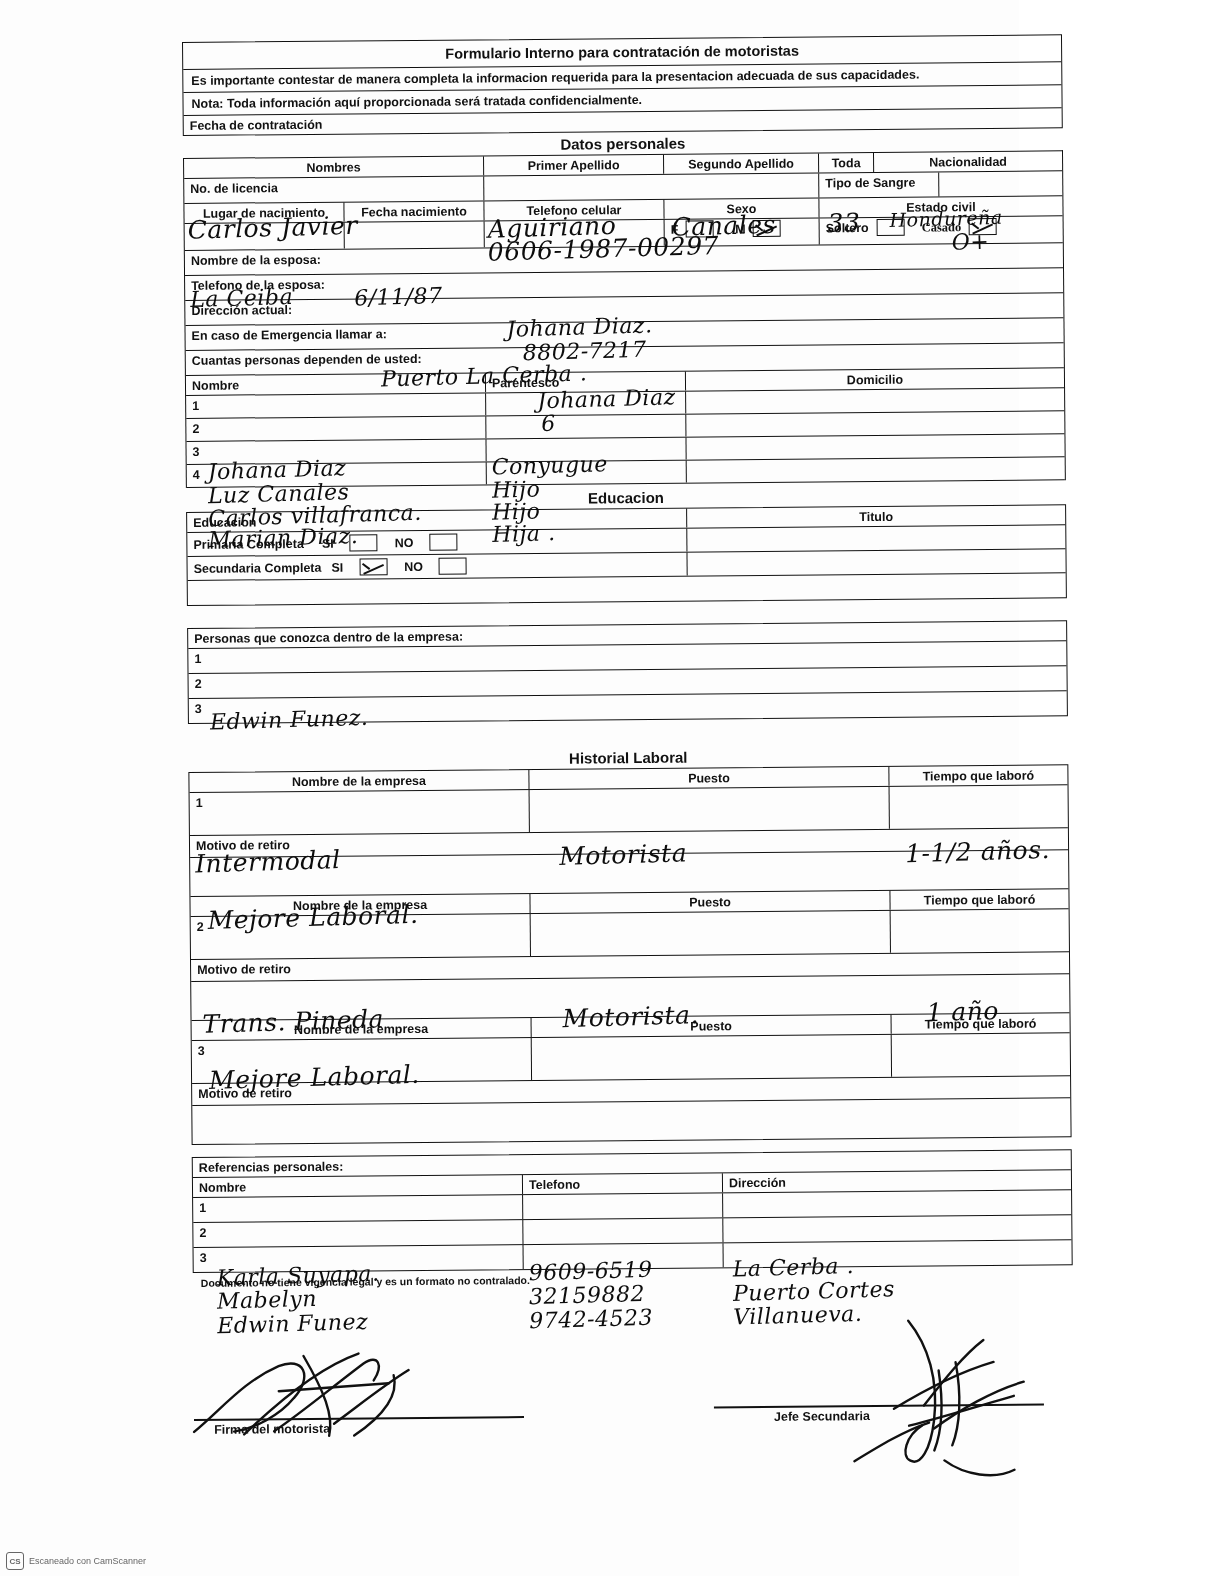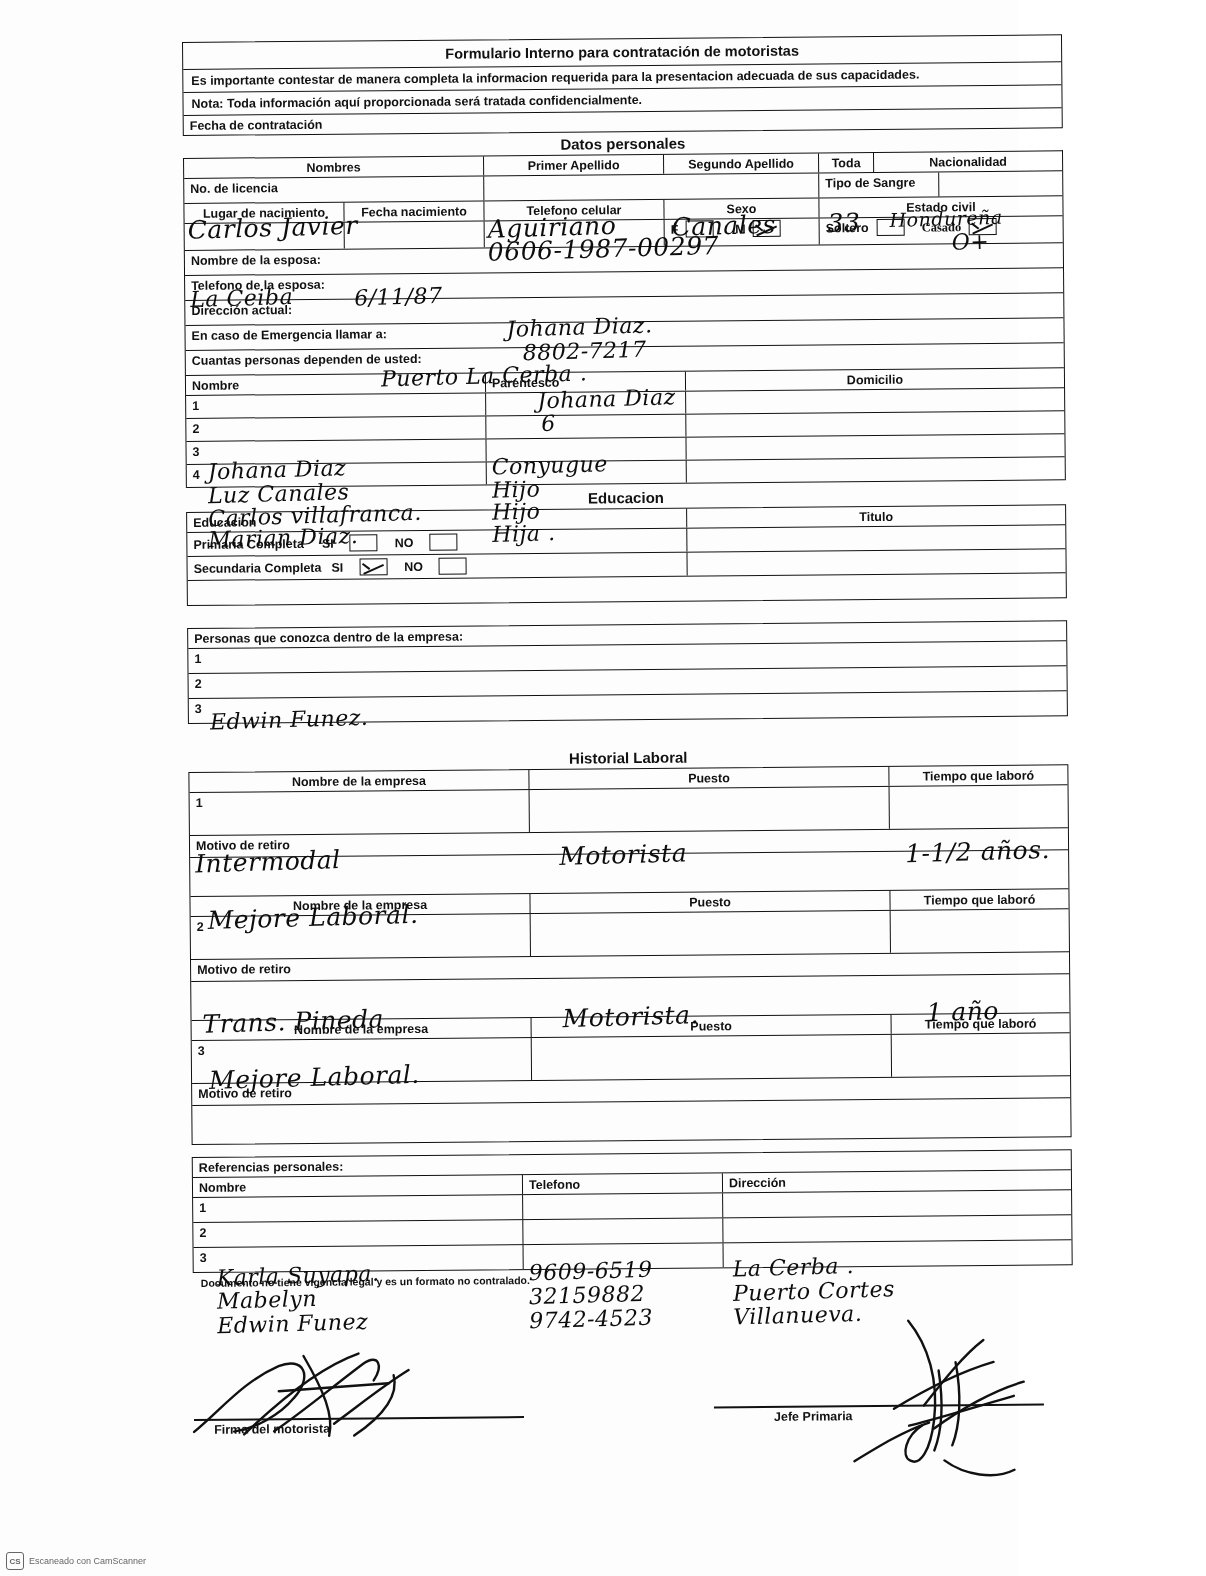--- a/index.html
+++ b/index.html
@@ -387,21 +387,21 @@
         <div class="cell" style="flex:1;"></div>
       </div>
     </div>
 
     <div class="footnote">Documento no tiene vigencia legal y es un formato no contralado.</div>
 
     <div class="sigwrap">
       <div class="sigline" style="left:0px; top:112px; width:330px;"></div>
       <div class="siglabel" style="left:20px; top:116px;">Firma del motorista</div>
       <div class="sigline" style="left:520px; top:104px; width:330px;"></div>
-      <div class="siglabel" style="left:580px; top:108px;">Jefe Primaria</div>
+      <div class="siglabel" style="left:580px; top:108px;">Jefe Secundaria</div>
 
       <svg class="scribble" style="left:-10px; top:30px; width:360px; height:110px;" viewBox="0 0 360 110">
         <g fill="none" stroke="#111" stroke-width="2.4" stroke-linecap="round">
           <path d="M10,95 C40,70 60,45 95,30 C120,20 130,40 110,62 C95,80 70,92 50,95"></path>
           <path d="M60,98 C100,60 140,30 175,18"></path>
           <path d="M90,95 C120,75 150,50 180,28 C195,18 200,30 190,45"></path>
           <path d="M120,20 C140,55 150,80 145,100"></path>
           <path d="M95,55 L205,48"></path>
           <path d="M150,88 C175,70 200,50 225,35"></path>
           <path d="M170,100 C200,80 215,60 210,40"></path>

